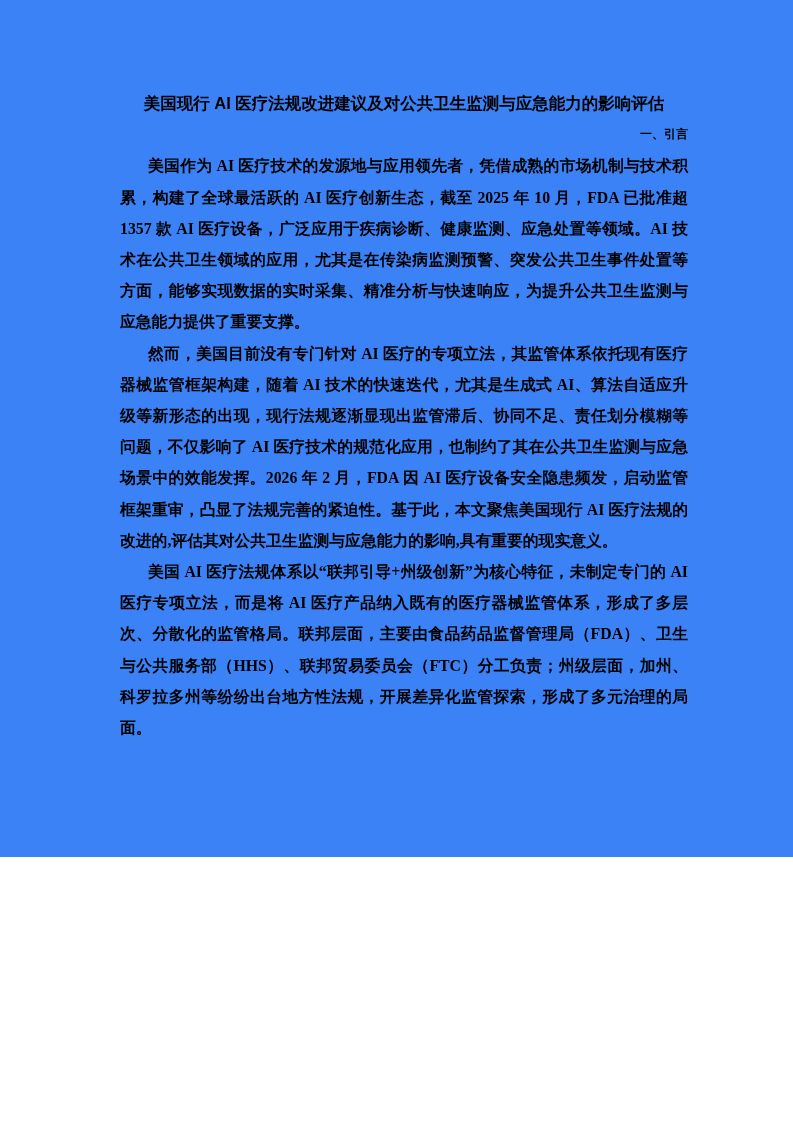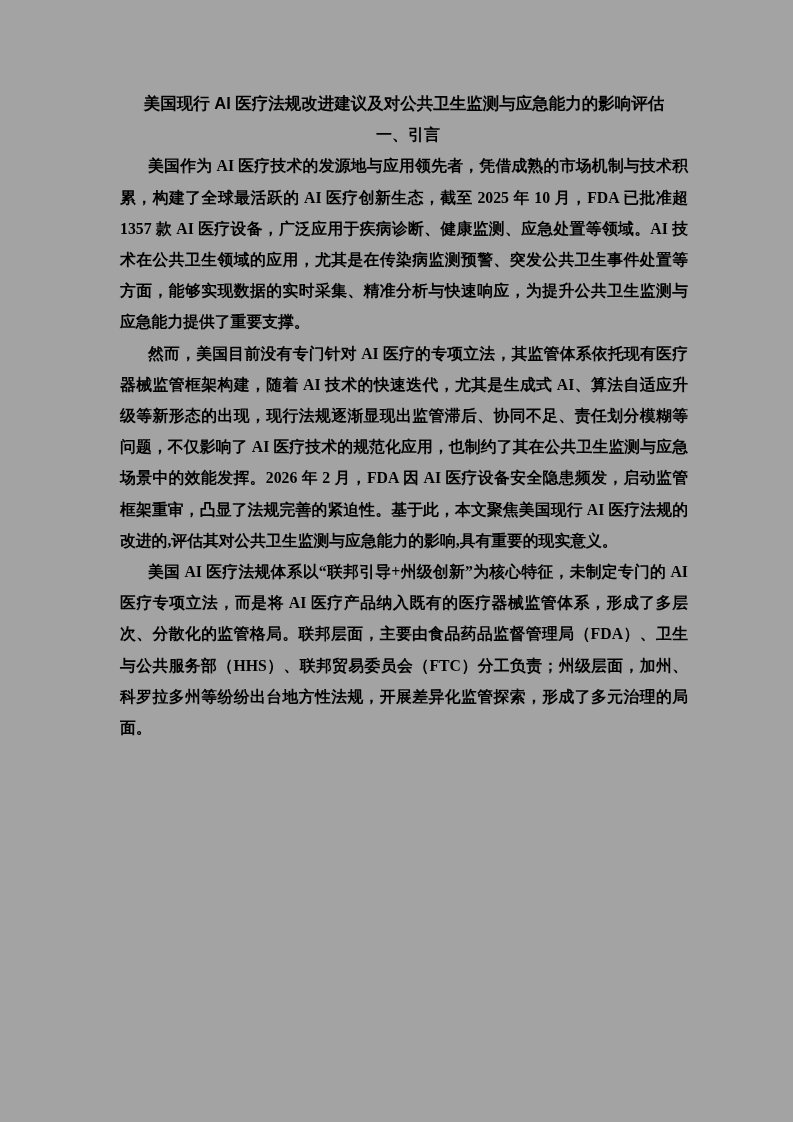--- a/index.html
+++ b/index.html
@@ -3,22 +3,22 @@
 <meta charset="utf-8">
 <style>
   html, body {
     margin: 0;
     padding: 0;
     background: #ffffff;
   }
   .page {
     position: relative;
     width: 793px;
-    height: 1122px;
-    background: #a3a3a3;
+    height: 857px;
+    background: #3b82f6;
     color: #000000;
     overflow: hidden;
   }
   .content {
     position: absolute;
     left: 120px;
     top: 88px;
     width: 568px;
   }
   .blk {
@@ -28,24 +28,24 @@
     color: #000000;
   }
   .title {
     font-family: "Liberation Sans", "DejaVu Sans", sans-serif;
     font-size: 16.5px;
     font-weight: 700;
     text-align: center;
   }
   .heading1, .heading2 {
     font-family: "Liberation Sans", "DejaVu Sans", sans-serif;
-    font-size: 16px;
+    font-size: 12px;
     font-weight: 700;
     text-indent: 8px;
-    text-align: center;
+    text-align: right;
   }
   .paragraph {
     font-family: "Liberation Serif", "DejaVu Serif", serif;
     font-size: 15.8px;
     font-weight: 700;
     text-align: justify;
     text-indent: 28px;
   }
 </style>
 </head>

